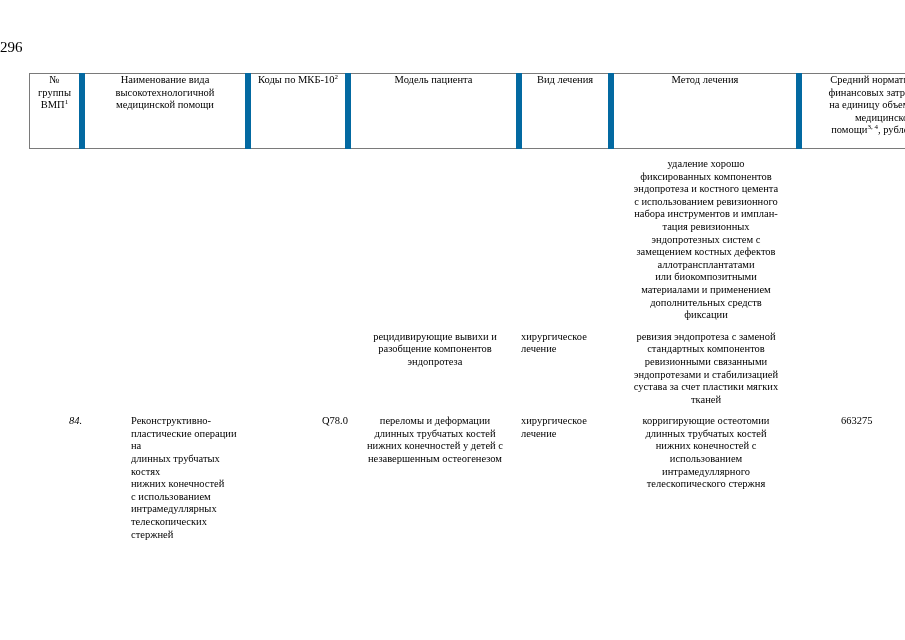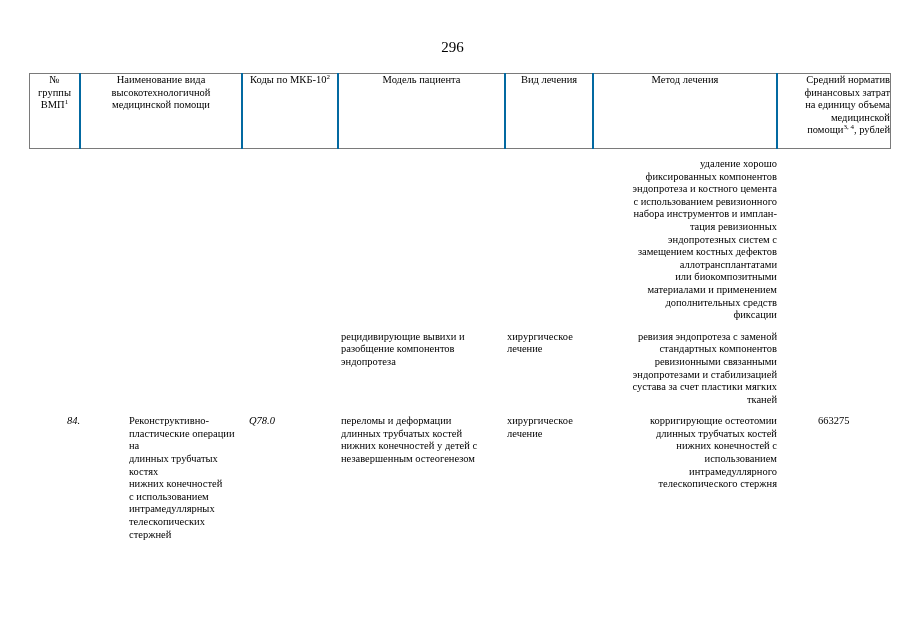--- a/index.html
+++ b/index.html
@@ -21,21 +21,21 @@
     left: 0; top: 0;
     width: 905px;
     height: 640px;
   }
 
   .page-number {
     position: absolute;
     left: 0;
     top: 38px;
     width: 905px;
-    text-align: center;
+    text-align: left;
     font-size: 15px;
     line-height: 18px;
   }
 
   
   .doc-table {
     position: absolute;
     left: 29px;
     top: 73px;
     width: 848px;
@@ -47,21 +47,21 @@
     vertical-align: top;
     padding: 0;
     font-size: 10.5px;
     line-height: 12.6px;
   }
 
   
   thead td {
     border-top: 1px solid #7a7a7a;
     border-bottom: 1px solid #7a7a7a;
-    border-left: 2px solid #0369a1;
+    border-left: 6px solid #0369a1;
     text-align: center;
     vertical-align: middle;
     height: 74px;
     padding: 2px 3px;
     font-size: 10.5px;
     line-height: 12.4px;
   }
   thead td.last-col {
     border-right: 1px solid #7a7a7a;
     text-align: right;
@@ -88,24 +88,24 @@
   .c-num      { width: 49px;  text-align: center; }
   .c-name     { width: 160px; }
   .c-codes    { width: 94px; margin-top: 15px;  }
   .c-model    { width: 165px; }
   .c-vid      { width: 86px; text-align: center;  }
   .c-metod    { width: 182px; }
   .c-norm     { width: 112px; text-align: center; }
 
   tbody .c-num      { text-align: right;  padding-left: 18px; font-style: italic; }
   tbody .c-name     { text-align: left;  padding-left: 49px; }
-  tbody .c-codes    { text-align: left;  padding-left: 7px; font-style: italic;  }
-  tbody .c-model    { text-align: left;  padding-left: 3px;  }
+  tbody .c-codes    { text-align: right;  padding-left: 7px;  }
+  tbody .c-model    { text-align: center;  padding-left: 3px;  }
   tbody .c-vid      { text-align: left;  padding-left: 2px; margin-left: 21px;  }
-  tbody .c-metod    { text-align: right;  padding-left: 2px;  }
+  tbody .c-metod    { text-align: center;  padding-left: 2px;  }
   tbody .c-norm     { }
 
   tbody tr.spacer-row td { height: 9px; font-size: 0; line-height: 0; }
 </style>
 </head>
 <body>
 
 <div class="page">
 
   <div class="page-number">296</div>

